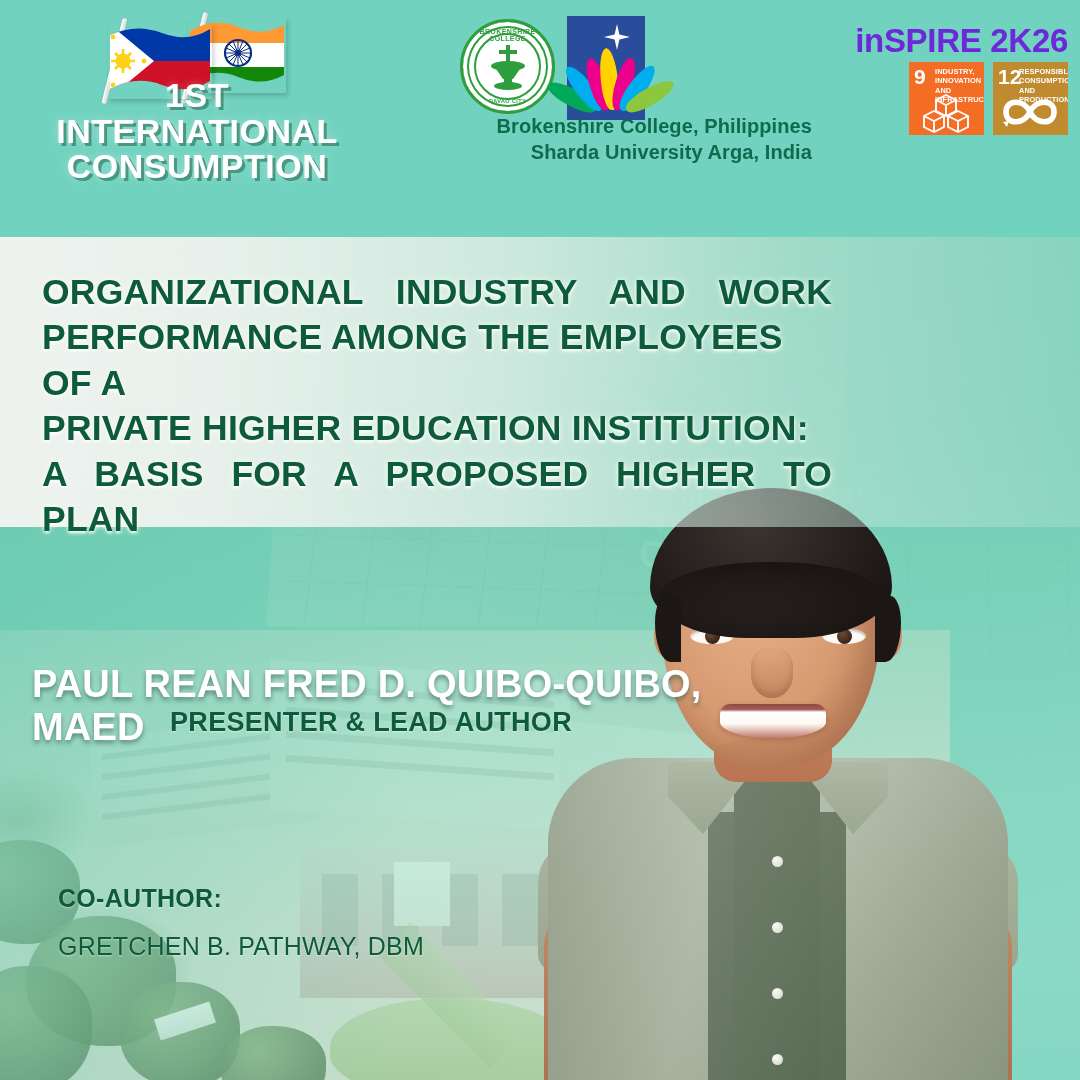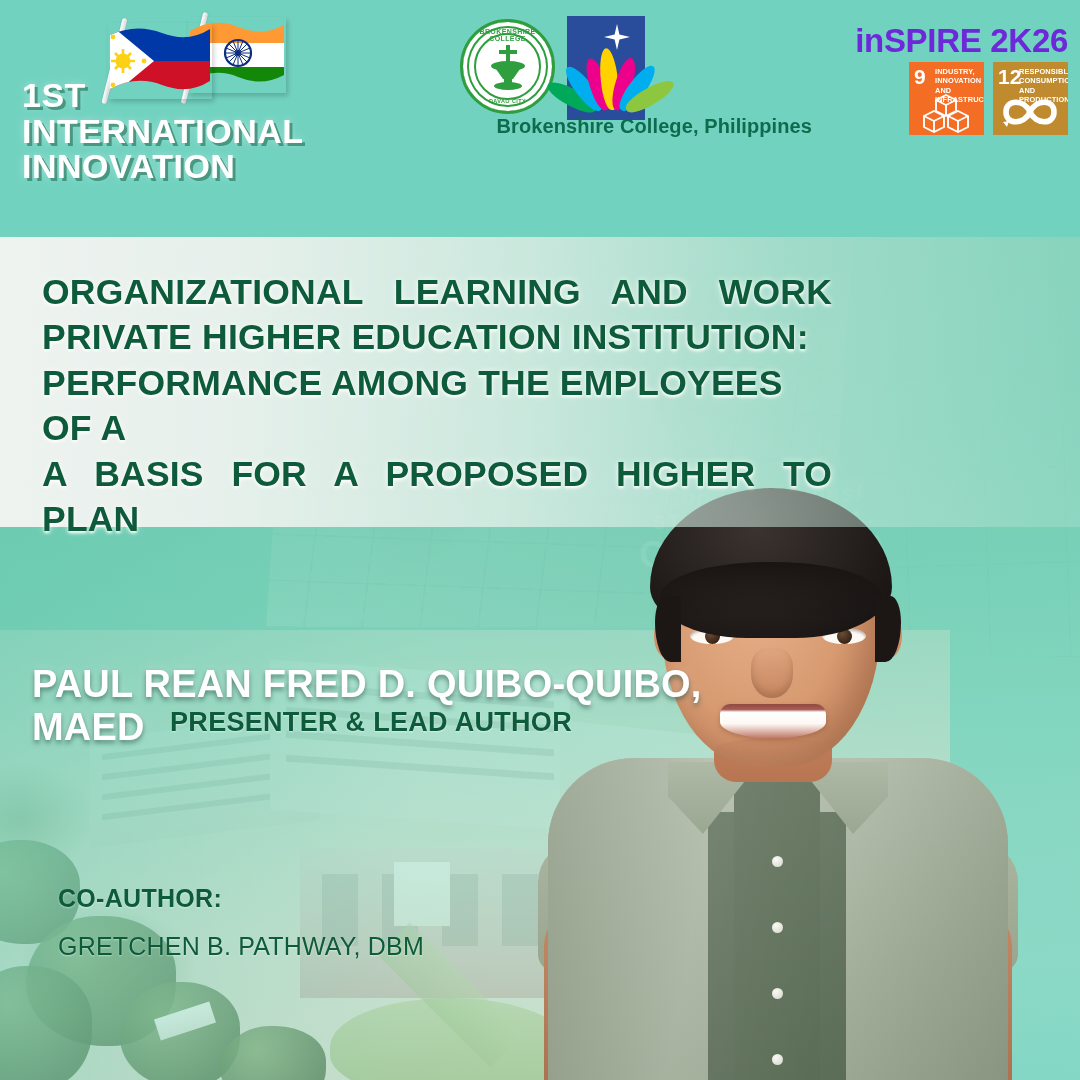--- a/index.html
+++ b/index.html
@@ -289,21 +289,21 @@
     text-shadow:0 1px 2px rgba(255,255,255,.45);
   }
   .coauthor-name {
     position:absolute; left:58px; top:932px;
     color:#0E5B3B; font-size:25px; font-weight:normal; letter-spacing:.2px;
     text-shadow:0 1px 2px rgba(255,255,255,.45);
   }
   .conf-title {
     position:absolute; left:22px; top:78px; width:350px;
     color:#ffffff; font-weight:bold; font-size:34px; line-height:1.05;
-    letter-spacing:.5px; 
+    letter-spacing:.5px; text-align:center;
     text-shadow: 3px 3px 0 rgba(30,100,72,.55), 0 0 9px rgba(255,255,255,.35);
   }
 </style>
 </head>
 <body>
 
 <div class="poster">
 
   <div class="bg-photo">
 
@@ -460,21 +460,21 @@
           </g>
           <circle cx="5" cy="14" r="2.4" fill="#FCD116"></circle>
           <circle cx="5" cy="62" r="2.4" fill="#FCD116"></circle>
           <circle cx="36" cy="38" r="2.4" fill="#FCD116"></circle>
         </g>
       </svg>
     </div>
 
     <div class="conf-title">
       <div>1ST INTERNATIONAL</div>
-      <div>INNOVATION</div>
+      <div>CONSUMPTION</div>
     </div>
 
     <div class="logos">
       <div class="seal">
         <div class="seal-txt-top">BROKENSHIRE COLLEGE</div>
         <div class="seal-txt-bot">DAVAO CITY</div>
         <div class="seal-inner">
           <svg width="52" height="48" viewBox="0 0 52 48">
             <rect x="24" y="2" width="4" height="18" fill="#2f9e3f"></rect>
             <rect x="17" y="7" width="18" height="4" fill="#2f9e3f"></rect>
@@ -499,20 +499,21 @@
         <div class="petal" style="background:#EC008C;transform:rotate(-18deg);left:40%;"></div>
         <div class="petal" style="background:#FFD200;transform:rotate(-6deg);left:47%;height:62px;"></div>
         <div class="petal" style="background:#EC008C;transform:rotate(16deg);left:53%;"></div>
         <div class="petal" style="background:#00AEEF;transform:rotate(36deg);left:59%;"></div>
         <div class="petal" style="background:#8DC63F;transform:rotate(60deg);left:65%;"></div>
       </div>
     </div>
 
     <div class="inst-lines">
       <div>Brokenshire College, Philippines</div>
+      <div>Sharda University Arga, India</div>
     </div>
 
     <div class="inspire">inSPIRE 2K26</div>
 
     <div class="sdgs">
       <div class="sdg sdg-9">
         <div class="sdg-num">9</div>
         <div class="sdg-txt">INDUSTRY, INNOVATION AND INFRASTRUCTURE</div>
         <svg class="sdg-art" viewBox="0 0 75 42">
           <g fill="none" stroke="#ffffff" stroke-width="1.9">
@@ -533,23 +534,23 @@
             <path d="M37,21 C31,8 13,8 13,21 C13,34 31,34 37,21 C43,8 61,8 61,21 C61,34 43,34 37,21 Z"></path>
           </g>
           <path d="M16,30 L10,31 L14,36 Z" fill="#ffffff"></path>
         </svg>
       </div>
     </div>
   </div>
 
   <div class="title-band">
     <div class="title-text">
-      <div class="just">ORGANIZATIONAL LEARNING AND WORK</div>
+      <div class="just">ORGANIZATIONAL INDUSTRY AND WORK</div>
+      <div class="left">PERFORMANCE AMONG THE EMPLOYEES OF A</div>
       <div class="left">PRIVATE HIGHER EDUCATION INSTITUTION:</div>
-      <div class="left">PERFORMANCE AMONG THE EMPLOYEES OF A</div>
       <div class="just">A BASIS FOR A PROPOSED HIGHER TO</div>
       <div class="left">PLAN</div>
     </div>
   </div>
 
   <div class="presenter-name">PAUL REAN FRED D. QUIBO-QUIBO, MAED</div>
   <div class="presenter-role">PRESENTER &amp;  LEAD AUTHOR</div>
   <div class="coauthor-label">CO-AUTHOR:</div>
   <div class="coauthor-name">GRETCHEN B. PATHWAY, DBM</div>
 

